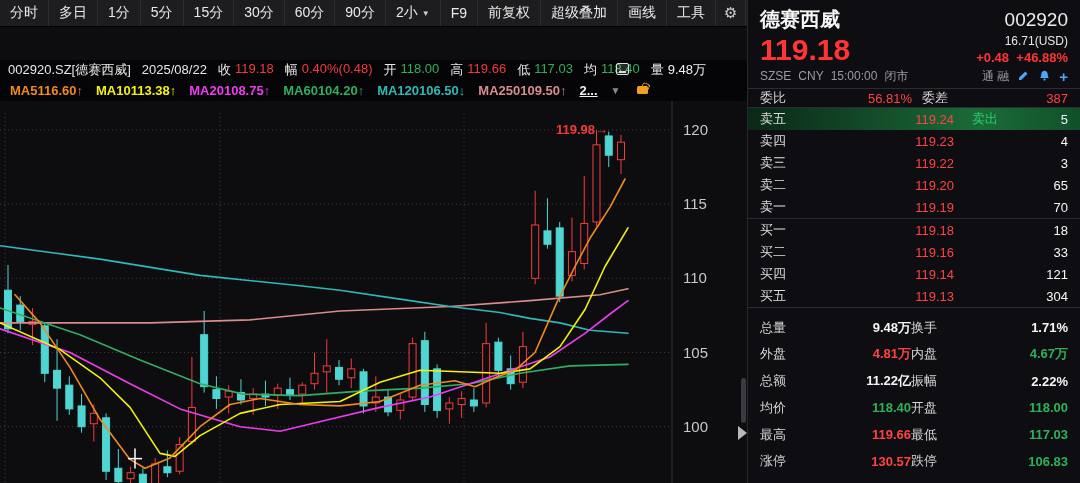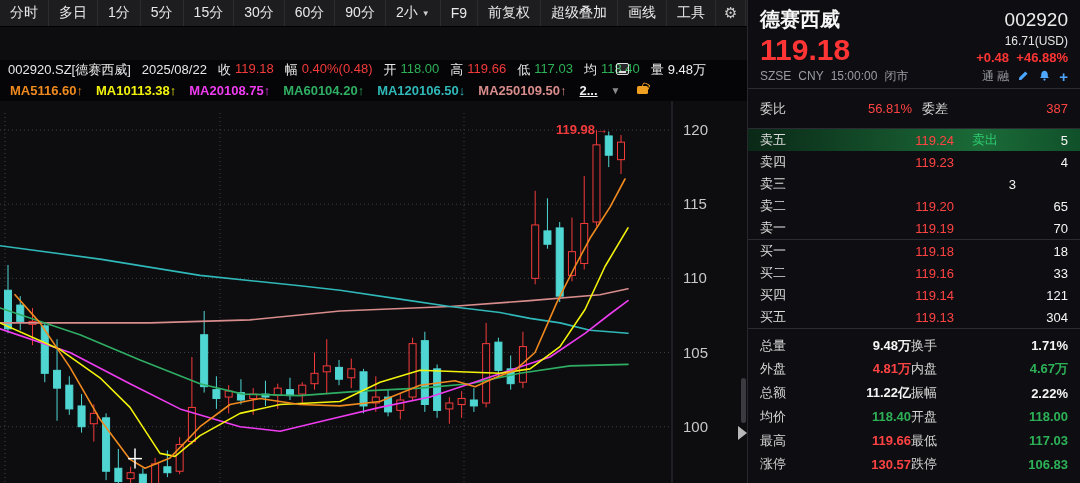--- a/index.html
+++ b/index.html
@@ -47,21 +47,21 @@
   .qp-last { font-size:30px; font-weight:bold; color:#ff3535; line-height:30px; }
   .qp-right2 { text-align:right; }
   .qp-usd { font-size:12px; color:#e6e6e6; }
   .qp-chg { font-size:13px; font-weight:bold; color:#ff3535; margin-top:2px; }
   .qp-line3 { display:flex; justify-content:space-between; align-items:center; margin-top:3px; color:#9a9aa2; font-size:12px; }
   .qp-meta span { margin-right:7px; }
   .qp-ic { display:flex; align-items:center; gap:8px; }
   .qp-tag { color:#9a9aa2; }
   .qp-plus { color:#4da6ff; font-size:15px; font-weight:bold; line-height:12px; }
 
-  .wb-row { flex:none; height:41px; display:grid; grid-template-columns:44px 1fr 48px 1fr; align-items:center; padding:0 12px; border-top:1px solid #2b2b31; border-bottom:1px solid #2b2b31; }
+  .wb-row { flex:none; height:20px; display:grid; grid-template-columns:44px 1fr 48px 1fr; align-items:center; padding:0 12px; border-top:1px solid #2b2b31; border-bottom:1px solid #2b2b31; }
   .wb-row .lab { color:#d8d8d8; }
   .wb-row .val { color:#ff4343; text-align:right; }
 
   .ob { flex:none; }
   .ob-row { height:22px; display:grid; grid-template-columns:44px 1fr 62px 52px; align-items:center; padding:0 12px; }
   .ob-row .lab { color:#dcdcdc; }
   .ob-row .price { color:#ff4343; text-align:right; }
   .ob-row .tag { color:#2ecc71; text-align:center; }
   .ob-row .qty { color:#f6f6f6; text-align:right; }
   .ob-row.hl { background:linear-gradient(90deg,#0a2817,#1b6b38 70%,#10502a); }
@@ -370,20 +370,21 @@
           <span class="qty">5</span>
         </div>
         <div class="ob-row">
           <span class="lab">卖四</span>
           <span class="price">119.23</span>
           <span class="tag"></span>
           <span class="qty">4</span>
         </div>
         <div class="ob-row">
           <span class="lab">卖三</span>
+          <span class="price">119.22</span>
           <span class="tag"></span>
           <span class="qty">3</span>
         </div>
         <div class="ob-row">
           <span class="lab">卖二</span>
           <span class="price">119.20</span>
           <span class="tag"></span>
           <span class="qty">65</span>
         </div>
         <div class="ob-row">

